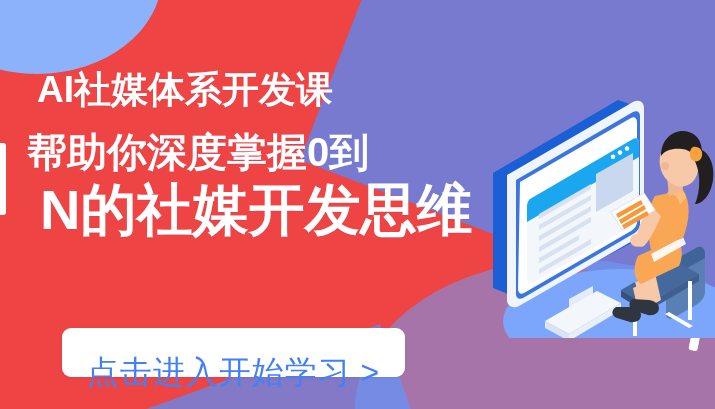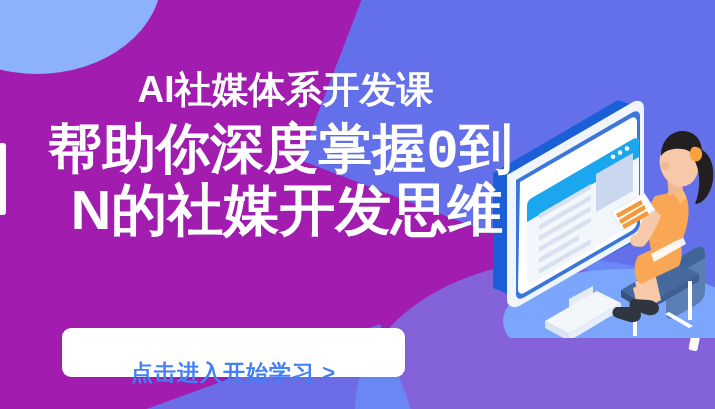--- a/index.html
+++ b/index.html
@@ -5,24 +5,23 @@
   html, body {
     margin: 0;
     padding: 0;
     background: #ffffff;
   }
   #banner {
     position: relative;
     width: 715px;
     height: 409px;
     overflow: hidden;
-    background: #a21caf;
+    background: #ef4444;
     font-family: "Liberation Sans", "DejaVu Sans", sans-serif;
     user-select: none;
-    text-align: center;
   }
 
   
   .bg-layer {
     position: absolute;
     inset: 0;
     overflow: hidden;
     pointer-events: none;
   }
   .blob-topleft {
@@ -100,25 +99,24 @@
     letter-spacing: 0px;
     white-space: nowrap;
     text-shadow: 0 1px 0 rgba(40,90,190,.12);
   }
   .headline .line1 {
     font-size: 37px;
     line-height: 48px;
     margin-left: 3px;
   }
   .headline .line2 {
-    font-size: 54px;
+    font-size: 40px;
     line-height: 57px;
     margin-top: 10px;
     margin-left: -7px;
-    font-family: Liberation Mono, monospace;
   }
   .headline .line3 {
     font-size: 56px;
     line-height: 57px;
     margin-left: 6px;
   }
 
   
   .cta {
     position: absolute;
@@ -130,22 +128,22 @@
     border-radius: 9px;
     display: flex;
     align-items: center;
     justify-content: center;
     z-index: 6;
     cursor: pointer;
     box-shadow: 0 1px 3px rgba(20,60,150,.10);
   }
   .cta-label {
     color: #4380f6;
-    font-size: 22px;
-    font-weight: 700;
+    font-size: 32px;
+    font-weight: 400;
     letter-spacing: 1px;
     white-space: nowrap;
     margin-top: 40px;
   }
 
   
   .illustration {
     position: absolute;
     right: 0;
     top: 78px;

